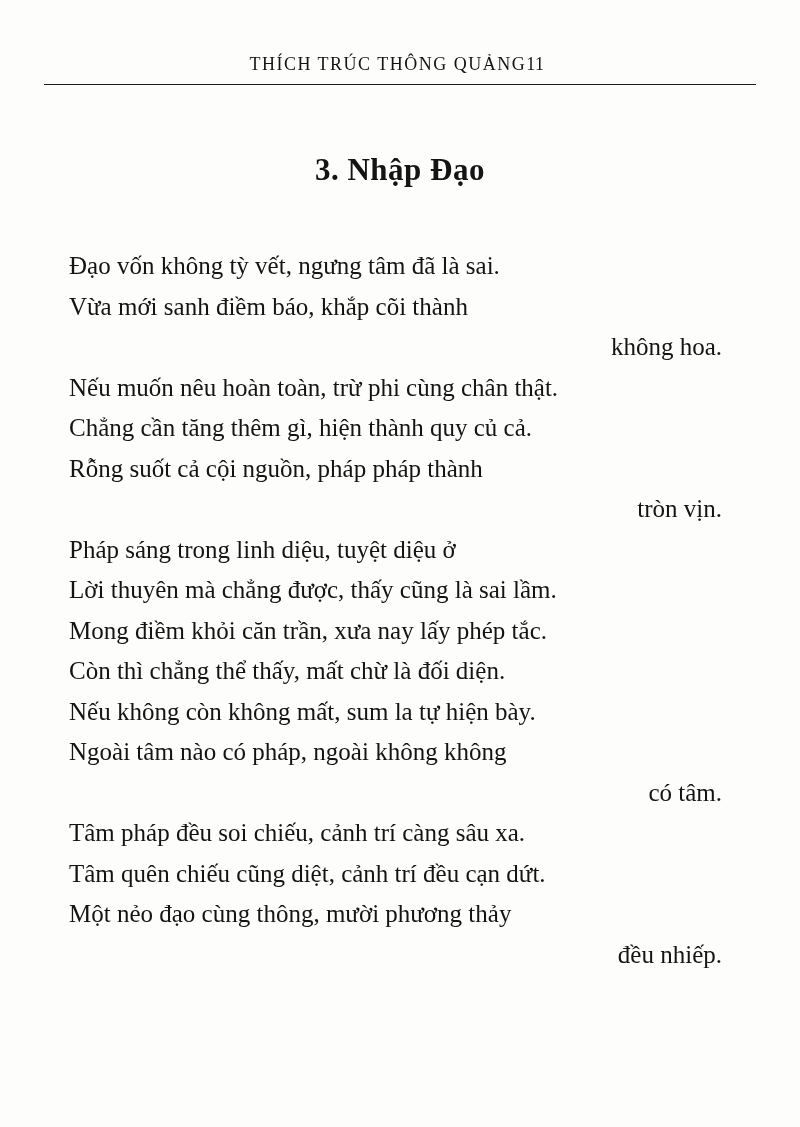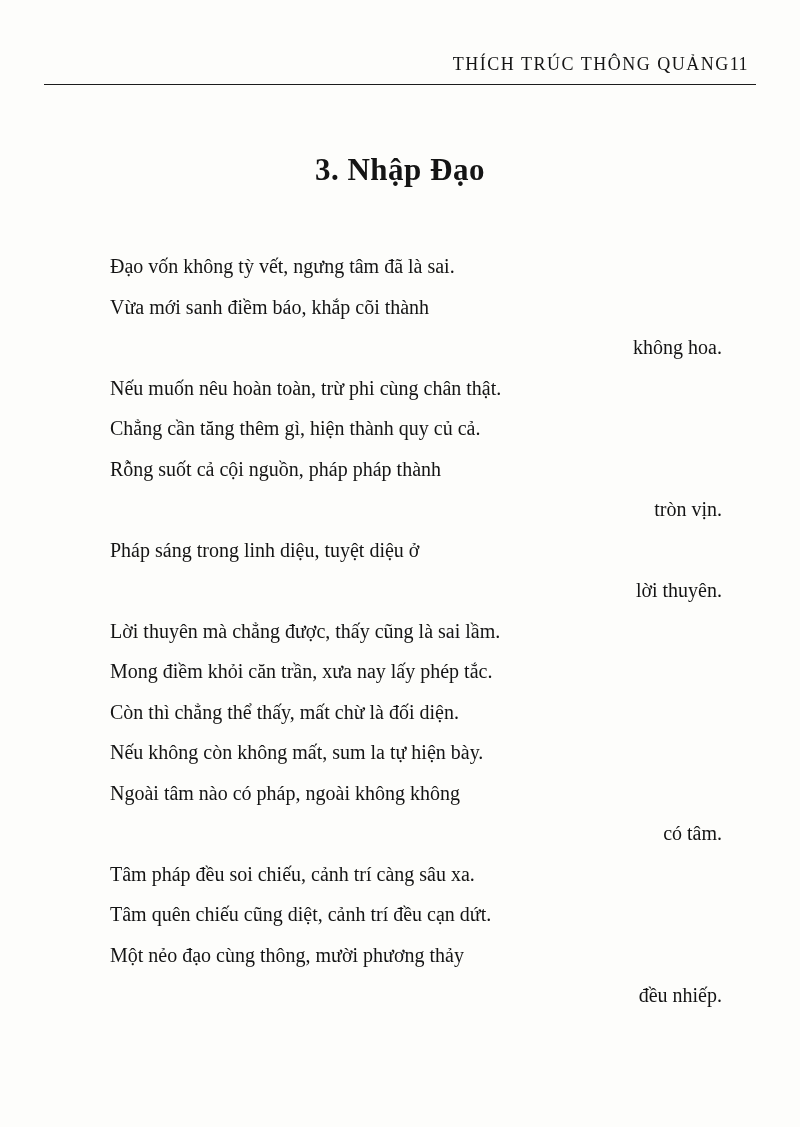--- a/index.html
+++ b/index.html
@@ -13,21 +13,21 @@
     height: 1127px;
     margin: 0 auto;
     background: #fdfdfb;
     font-family: "Liberation Serif", serif;
     color: #141414;
     overflow: hidden;
     box-sizing: border-box;
   }
   .running-header {
     display: flex;
-    justify-content: flex-end;
+    justify-content: center;
     align-items: baseline;
     padding: 54px 52px 0 46px;
   }
   .running-title {
     font-size: 18px;
     letter-spacing: 1.5px;
     white-space: nowrap;
   }
   .page-number {
     font-size: 18px;
@@ -39,22 +39,22 @@
     margin: 9px 44px 0 44px;
   }
   .chapter-title {
     text-align: center;
     font-weight: bold;
     font-size: 31px;
     margin-top: 67px;
     letter-spacing: 0.5px;
   }
   .verse-body {
-    margin: 58px 78px 0 110px;
-    font-size: 20px;
+    margin: 58px 78px 0 69px;
+    font-size: 25px;
   }
   .line {
     line-height: 40.5px;
     white-space: nowrap;
   }
   .line.right {
     text-align: right;
     font-family: Liberation Serif, serif;
   }
 </style>
@@ -74,21 +74,20 @@
 
   <div class="verse-body">
     <div class="line">Đạo vốn không tỳ vết, ngưng tâm đã là sai.</div>
     <div class="line">Vừa mới sanh điềm báo, khắp cõi thành</div>
     <div class="line right">không hoa.</div>
     <div class="line">Nếu muốn nêu hoàn toàn, trừ phi cùng chân thật.</div>
     <div class="line">Chẳng cần tăng thêm gì, hiện thành quy củ cả.</div>
     <div class="line">Rỗng suốt cả cội nguồn, pháp pháp thành</div>
     <div class="line right">tròn vịn.</div>
     <div class="line">Pháp sáng trong linh diệu, tuyệt diệu ở</div>
-    <div class="line right">lời thuyên.</div>
     <div class="line">Lời thuyên mà chẳng được, thấy cũng là sai lầm.</div>
     <div class="line">Mong điềm khỏi căn trần, xưa nay lấy phép tắc.</div>
     <div class="line">Còn thì chẳng thể thấy, mất chừ là đối diện.</div>
     <div class="line">Nếu không còn không mất, sum la tự hiện bày.</div>
     <div class="line">Ngoài tâm nào có pháp, ngoài không không</div>
     <div class="line right">có tâm.</div>
     <div class="line">Tâm pháp đều soi chiếu, cảnh trí càng sâu xa.</div>
     <div class="line">Tâm quên chiếu cũng diệt, cảnh trí đều cạn dứt.</div>
     <div class="line">Một nẻo đạo cùng thông, mười phương thảy</div>
     <div class="line right">đều nhiếp.</div>

